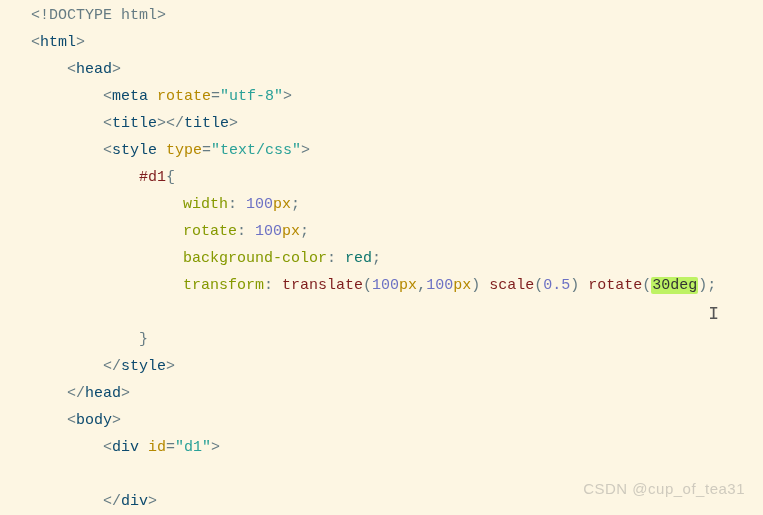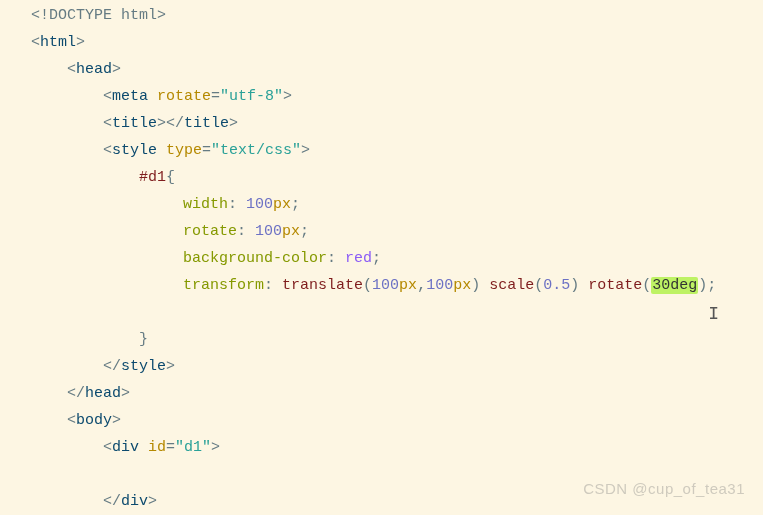--- a/index.html
+++ b/index.html
@@ -25,21 +25,21 @@
     }
     .bracket { color: #657b83; }
     .tag { color: #0c4a6e; }
     .attr-name { color: #b58900; }
     .attr-value { color: #2aa198; }
     .selector { color: #7f1d1d; }
     .brace { color: #657b83; }
     .prop { color: #859900; margin-left: 8px; }
     .value-num { color: #6c71c4; }
     .value-unit { color: #b58900; }
-    .value-red { color: #8b5cf6; }
+    .value-red { color: #0f766e; }
     .punc { color: #657b83; }
     .func { color: #7f1d1d; text-align: right; }
     .highlight-sel {
       background: #bef264;
       border-radius: 2px;
       padding: 0 1px;
     }
     .cursor {
       position: absolute;
       font-size: 18px;

